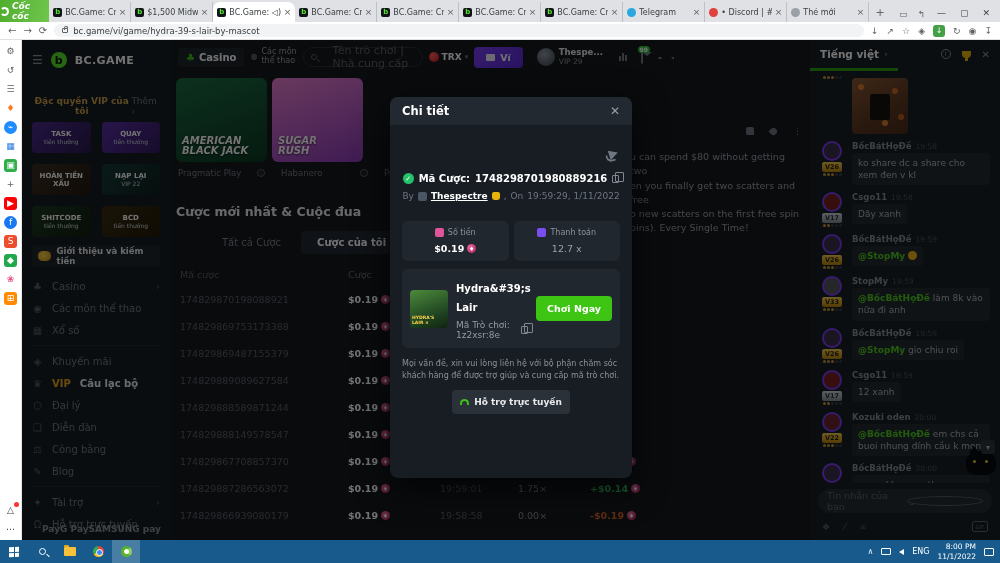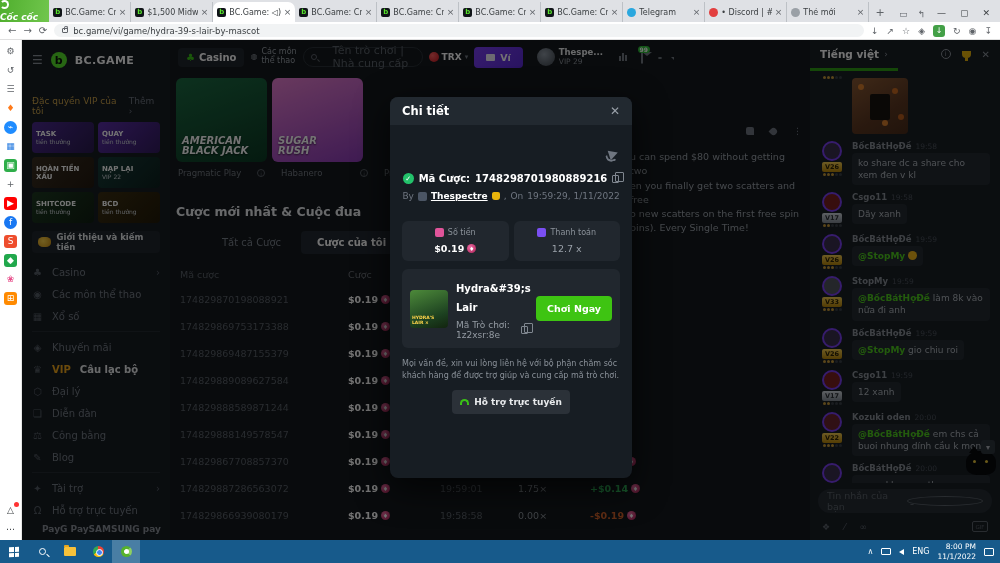--- a/index.html
+++ b/index.html
@@ -2,21 +2,21 @@
 <html><head>
 <meta charset="utf-8">
 <style>
   *{box-sizing:border-box;margin:0;padding:0;}
   html,body{width:1000px;height:563px;overflow:hidden;background:#15191d;
     font-family:"DejaVu Sans","Liberation Sans",sans-serif;}
   
   .tabstrip{height:22px;background:#dfe1e5;display:flex;align-items:flex-end;}
   .cc-logo{width:58px;height:22px;background:linear-gradient(100deg,#4fae2d,#71c64d);
     color:#fff;font-weight:bold;font-style:italic;font-size:9px;display:flex;
-    justify-content:center;gap:3px;flex-direction:column;}
+    align-items:center;justify-content:center;gap:3px;}
   .cc-ring{width:9px;height:9px;border:2px solid #fff;border-radius:50%;border-left-color:transparent;}
   .tabs{display:flex;align-items:flex-end;flex:1;}
   .tab{width:82px;height:20px;display:flex;align-items:center;gap:3px;padding:0 4px;
     font-size:8px;color:#3c4043;border-right:1px solid #bdc1c6;overflow:hidden;}
   .tab.active{background:#fff;border-radius:7px 7px 0 0;border-right:none;}
   .tab .tlab{flex:1;white-space:nowrap;overflow:hidden;}
   .tab .tx{color:#5f6368;font-size:9px;flex:0 0 auto;}
   .fav{width:9px;height:9px;flex:0 0 auto;border-radius:2px;display:flex;align-items:center;
     justify-content:center;font-size:7px;font-weight:bold;color:#fff;}
   .fav-bc{background:#101418;color:#57e32b;}
@@ -50,23 +50,23 @@
   .app{position:relative;flex:1;background:#15191d;overflow:hidden;}
   .overlay{position:absolute;inset:0;background:rgba(0,0,0,0.55);z-index:40;}
   
   .sidebar{position:absolute;left:0;top:0;width:148px;height:100%;background:#181d23;padding:6px 10px;}
   .logo-row{display:flex;align-items:center;gap:8px;height:28px;}
   .burger{color:#8a9199;font-size:12px;}
   .bc-b{width:16px;height:16px;border-radius:50%;background:#57e32b;color:#0b1208;
     font-weight:bold;font-size:11px;display:flex;align-items:center;justify-content:center;}
   .bc-name{color:#fff;font-weight:bold;font-size:11px;letter-spacing:.4px;}
   .vip-head{display:flex;justify-content:space-between;margin-top:22px;font-size:9px;}
-  .vip-title{color:#caa24a;font-weight:normal;}
+  .vip-title{color:#caa24a;font-weight:bold;text-align:center;}
   .vip-more{color:#6f7781;}
-  .tiles{display:grid;grid-template-columns:1fr 1fr;gap:4px;margin-top:6px;}
+  .tiles{display:grid;grid-template-columns:1fr 1fr;gap:11px;margin-top:6px;text-align:center;}
   .tile{height:31px;border-radius:4px;padding:3px 4px;display:flex;flex-direction:column;
     justify-content:center;overflow:hidden;}
   .tile .tl1{color:#fff;font-weight:bold;font-size:7px;}
   .tile .tl2{color:#cfd4da;font-size:6px;}
   .ref-banner{margin-top:8px;height:22px;border-radius:4px;background:#20262d;display:flex;
     align-items:center;gap:6px;padding:0 6px;}
   .coins{width:14px;height:10px;background:radial-gradient(circle at 40% 40%,#ffd54a,#c98b12);border-radius:40%;}
   .ref-banner span{color:#e7eaec;font-weight:bold;font-size:8.5px;}
   .menu{margin-top:8px;}
   .m-item{display:flex;align-items:center;gap:9px;height:22px;color:#747c85;font-size:10px;}

